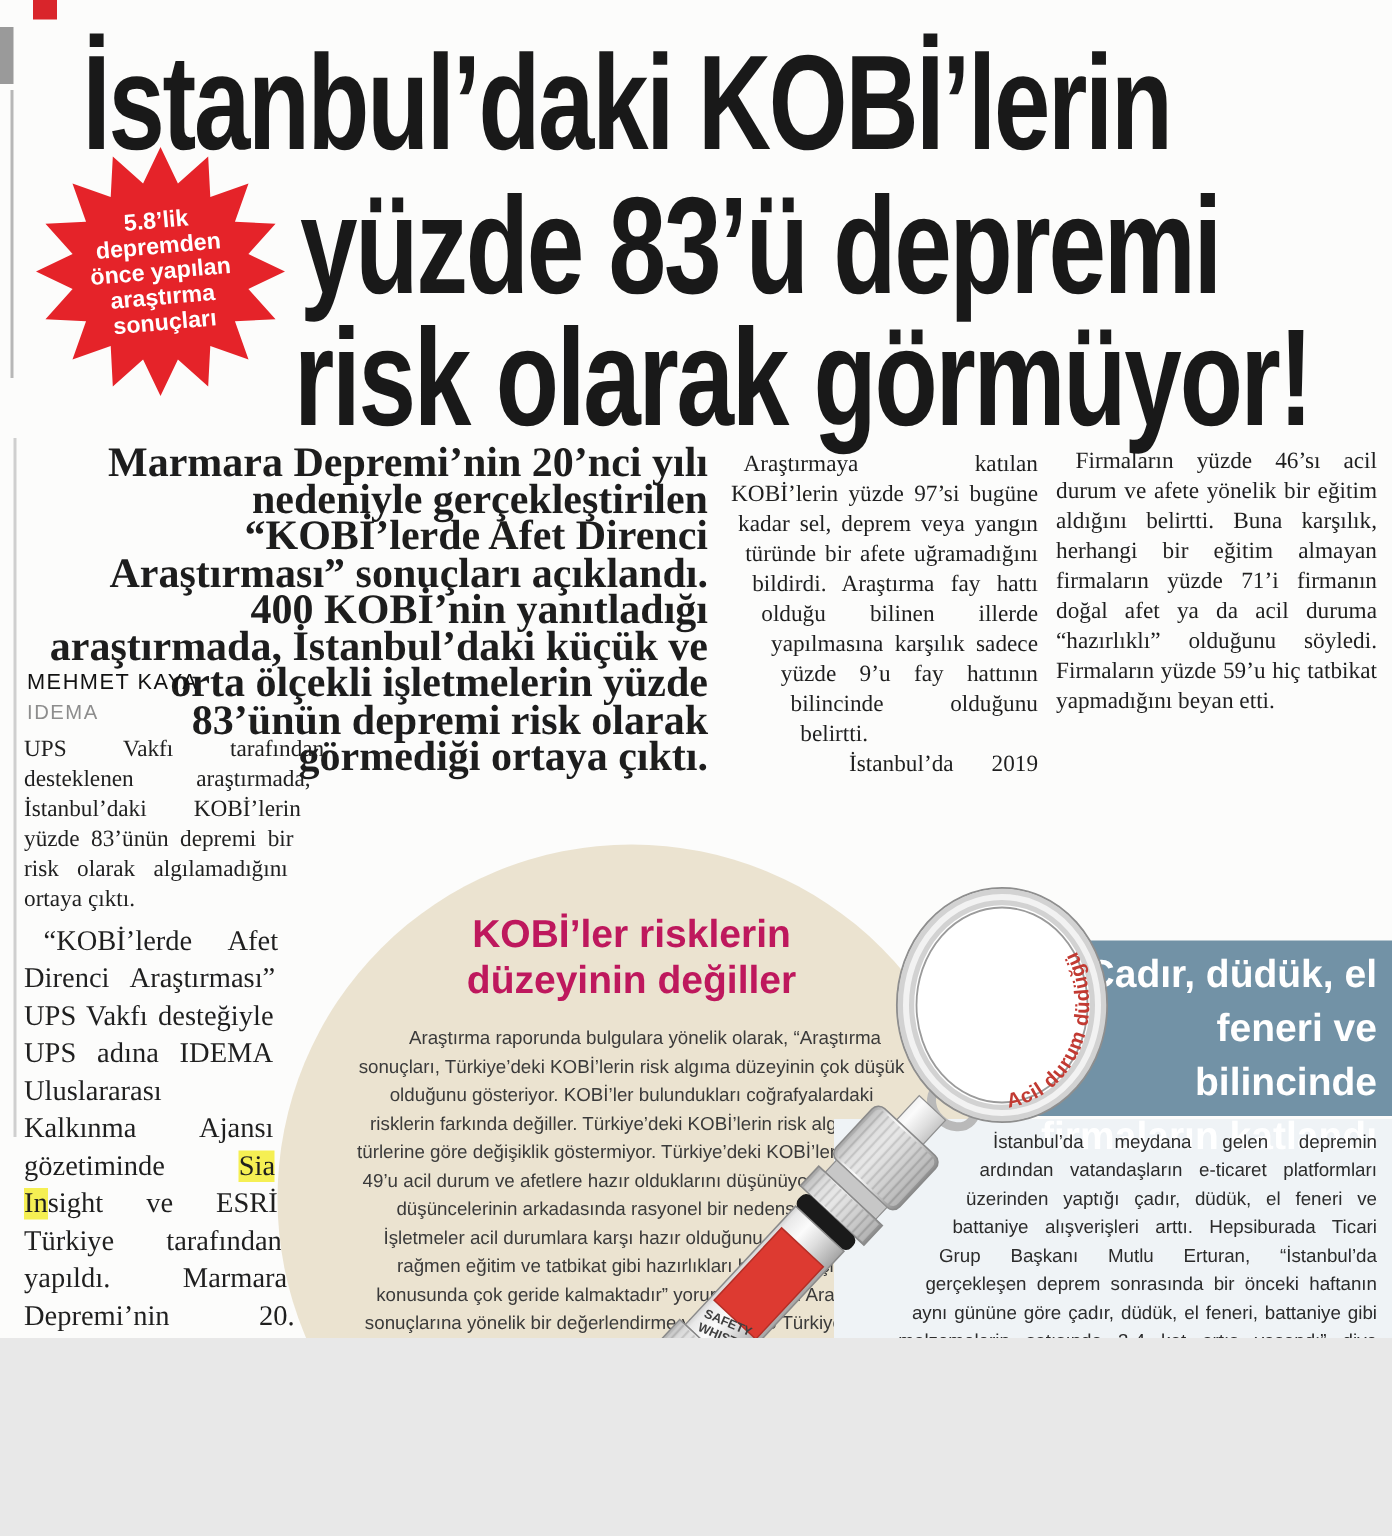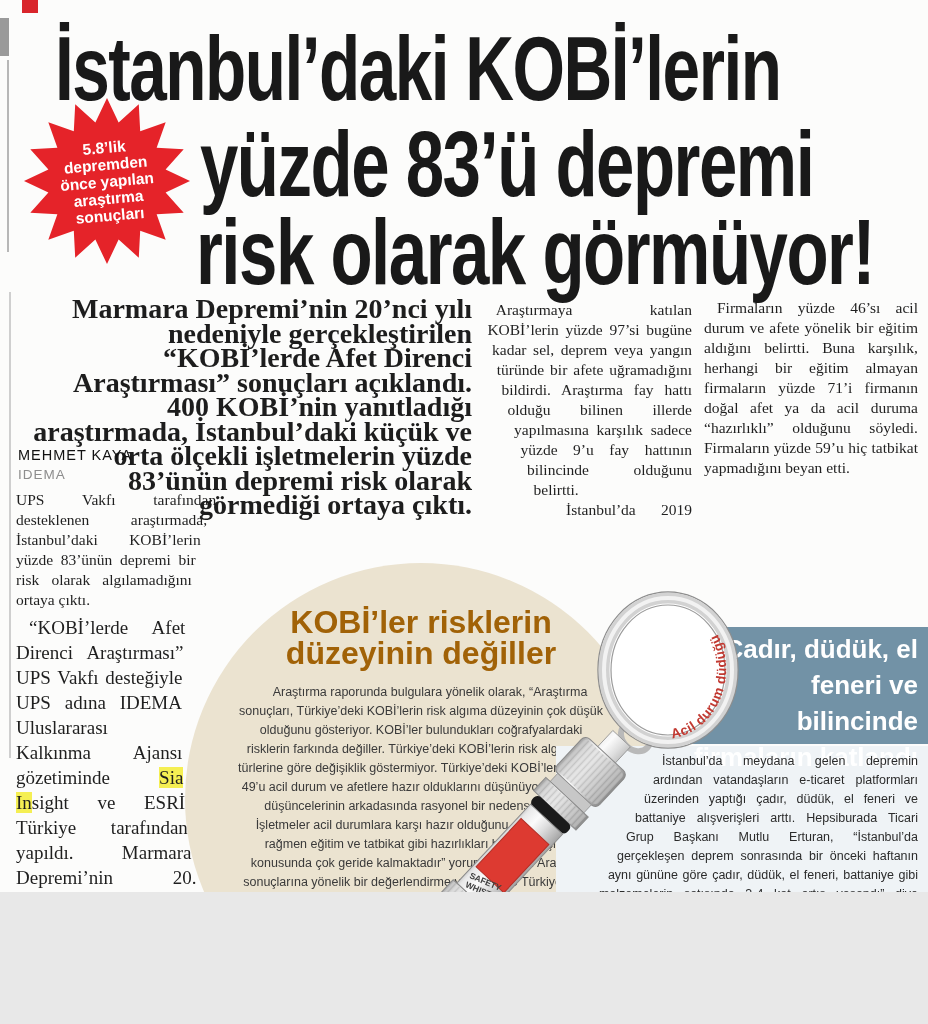--- a/index.html
+++ b/index.html
@@ -49,22 +49,22 @@
   .col3{left:478px;top:300px;width:214px;height:310px;}
   .shim-c3{float:left;width:88px;height:98px;margin-top:202px;
       shape-outside:polygon(0 0, 28% 35%, 100% 100%, 0 100%);}
   .p3row{display:flex;justify-content:space-between;}
   .col4{left:704px;top:298px;width:214px;height:290px;}
 
   
   .circle{left:185px;top:563px;width:472px;height:472px;border-radius:50%;
       background:#ebe3d0;z-index:0;text-align:center;
       font-family:"Liberation Sans", sans-serif;}
-  .circle-title{margin-top:44px;font-weight:bold;font-size:32px;line-height:31px;
-      color:#a16207;}
+  .circle-title{margin-top:44px;font-weight:bold;font-size:26px;line-height:31px;
+      color:#be185d;}
   .circle-body{margin:14px 52px 0 52px;font-size:12.5px;line-height:19px;
       color:#3a3a3a;text-align:center;text-indent:18px;}
 
   
   .sb-header{left:690px;top:627px;width:238px;height:117px;background:#7292a6;z-index:1;
       font-family:"Liberation Sans", sans-serif;font-weight:bold;color:#fff;
       font-size:26px;line-height:36px;text-align:right;padding:4px 10px 0 0;
       box-sizing:border-box;}
   .sb-panel{left:556px;top:746px;width:372px;height:268px;background:#eff3f6;
       border-bottom:2px solid #dde3e8;z-index:0;}

